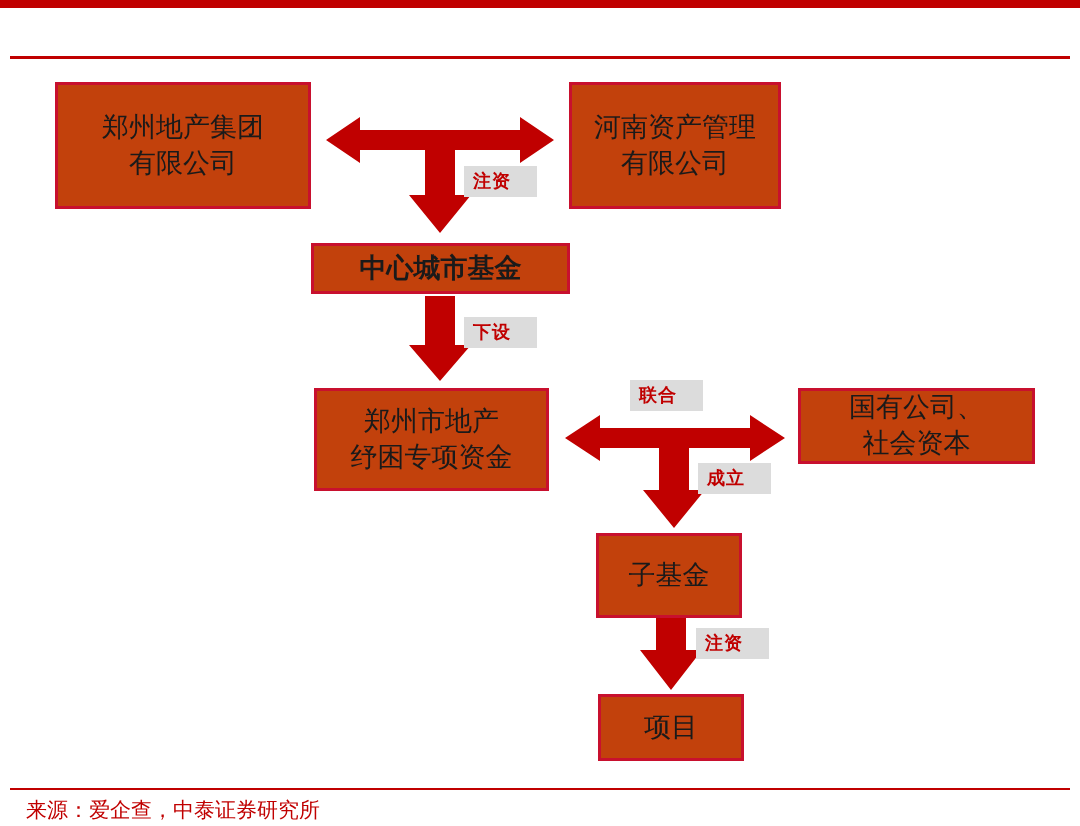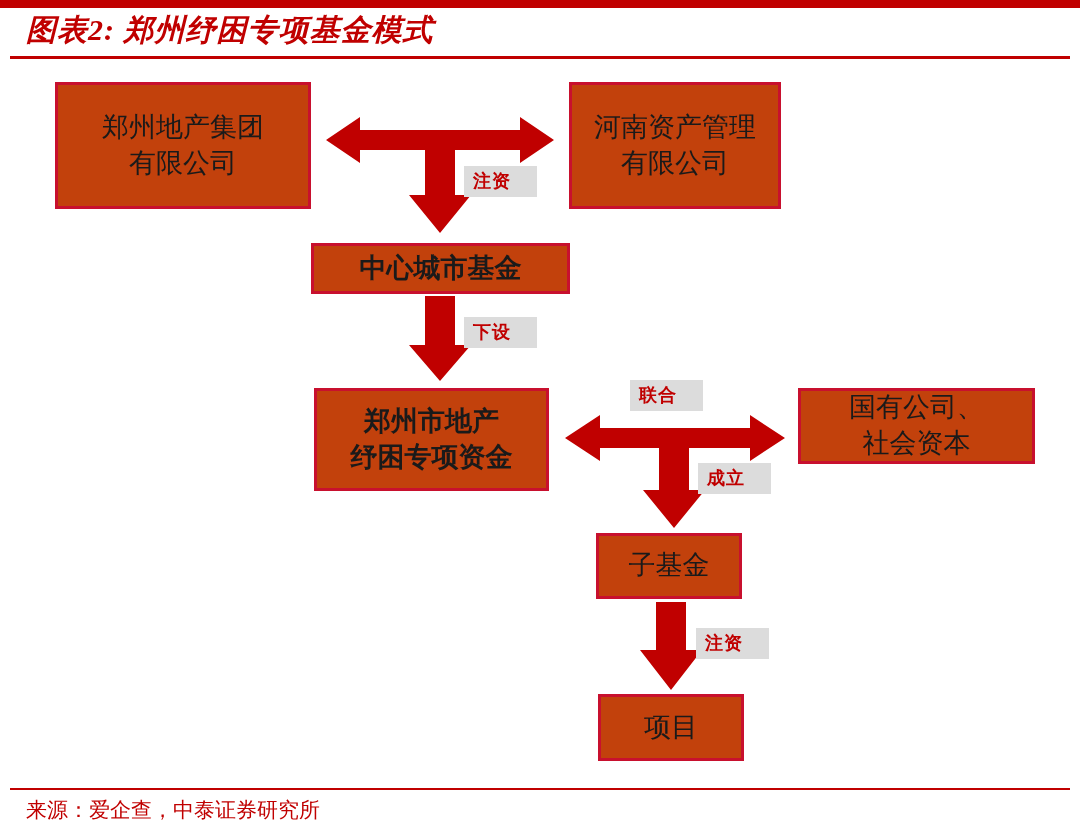--- a/index.html
+++ b/index.html
@@ -106,21 +106,20 @@
     white-space: nowrap;
     letter-spacing: 1px;
   }
 </style>
 </head>
 <body>
 
 <div id="page">
 
   <div class="top-bar"></div>
-  <div class="title">图表2: 郑州纾困专项基金模式</div>
   <div class="title-rule"></div>
 
   <svg class="arrow-layer" viewBox="0 0 1080 826" width="1080" height="826" xmlns="http://www.w3.org/2000/svg">
 
     <g fill="#C00000">
 
       <polygon points="326,140 360,117 360,130 520,130 520,117 554,140 520,163 520,150 360,150 360,163"></polygon>
 
       <polygon points="425,148 455,148 455,195 471,195 440,233 409,195 425,195"></polygon>
     </g>
@@ -140,27 +139,27 @@
   </svg>
 
   <div class="node" style="left:55px; top:82px; width:256px; height:127px;">郑州地产集团
 有限公司</div>
 
   <div class="node" style="left:569px; top:82px; width:212px; height:127px;">河南资产管理
 有限公司</div>
 
   <div class="node" style="left:311px; top:243px; width:259px; height:51px;font-weight:bold;">中心城市基金</div>
 
-  <div class="node" style="left:314px; top:388px; width:235px; height:103px;font-weight:bold;">郑州市地产
+  <div class="node" style="left:314px; top:388px; width:235px; height:103px;">郑州市地产
 纾困专项资金</div>
 
   <div class="node" style="left:798px; top:388px; width:237px; height:76px;">国有公司、
 社会资本</div>
 
-  <div class="node" style="left:596px; top:533px; width:146px; height:66px;">子基金</div>
+  <div class="node" style="left:596px; top:533px; width:146px; height:85px;">子基金</div>
 
   <div class="node" style="left:598px; top:694px; width:146px; height:67px;">项目</div>
 
   <div class="edge-label" style="left:464px; top:166px;">注资</div>
 
   <div class="edge-label" style="left:464px; top:317px;">下设</div>
 
   <div class="edge-label" style="left:630px; top:380px;">联合</div>
 
   <div class="edge-label" style="left:698px; top:463px;">成立</div>

